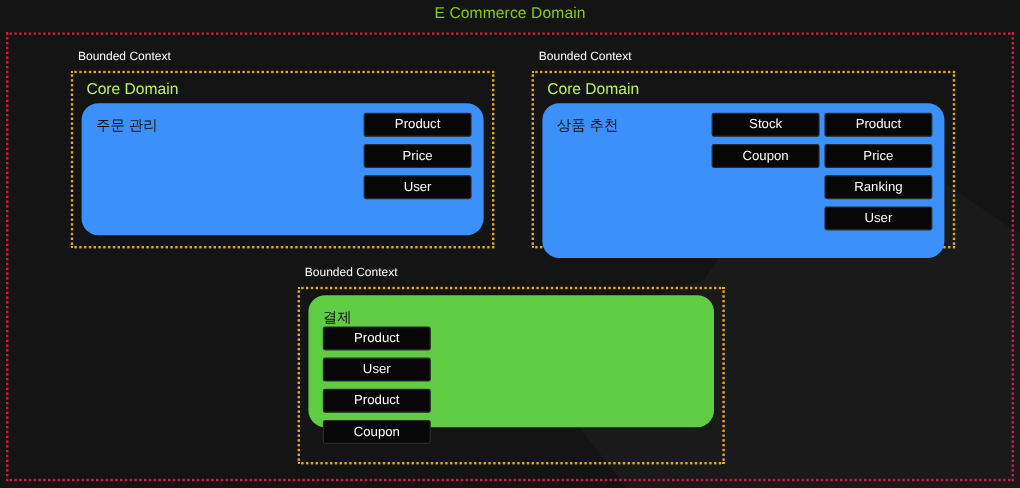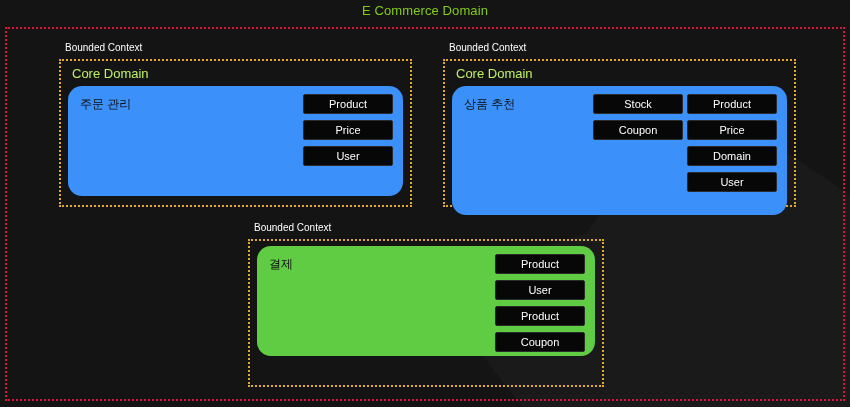--- a/index.html
+++ b/index.html
@@ -152,21 +152,21 @@
   #bc-order  { left: 59px;  top: 40px; }
   #bc-order .subdomain-box   { width: 353px; height: 148px; }
   #bc-order .domain-card     { width: 100%; height: 110px; gap: 28px; }
 
   #bc-recommend { left: 443px; top: 40px; }
   #bc-recommend .subdomain-box { width: 353px; height: 148px; }
   #bc-recommend .domain-card   { width: 100%; height: 129px; }
 
   #bc-payment { left: 248px; top: 220px; }
   #bc-payment .subdomain-box { width: 356px; height: 148px; }
-  #bc-payment .domain-card   { width: 100%; height: 110px; }
+  #bc-payment .domain-card   { width: 100%; height: 110px; flex-direction: column; }
 </style>
 </head>
 <body>
 
 <div class="bg-watermark">
   <div class="wm wm-a"></div>
   <div class="wm wm-b"></div>
   <div class="wm wm-c"></div>
 </div>
 
@@ -198,21 +198,21 @@
     <div class="domain-card card-blue">
       <div class="card-title">상품 추천</div>
       <div class="chip-columns">
         <div class="chip-col">
           <div class="chip">Stock</div>
           <div class="chip">Coupon</div>
         </div>
         <div class="chip-col">
           <div class="chip">Product</div>
           <div class="chip">Price</div>
-          <div class="chip">Domain</div>
+          <div class="chip">Ranking</div>
           <div class="chip">User</div>
         </div>
       </div>
     </div>
   </div>
 </div>
 
 <div class="bounded-context" id="bc-payment">
   <div class="bc-label">Bounded Context</div>
   <div class="subdomain-box">

